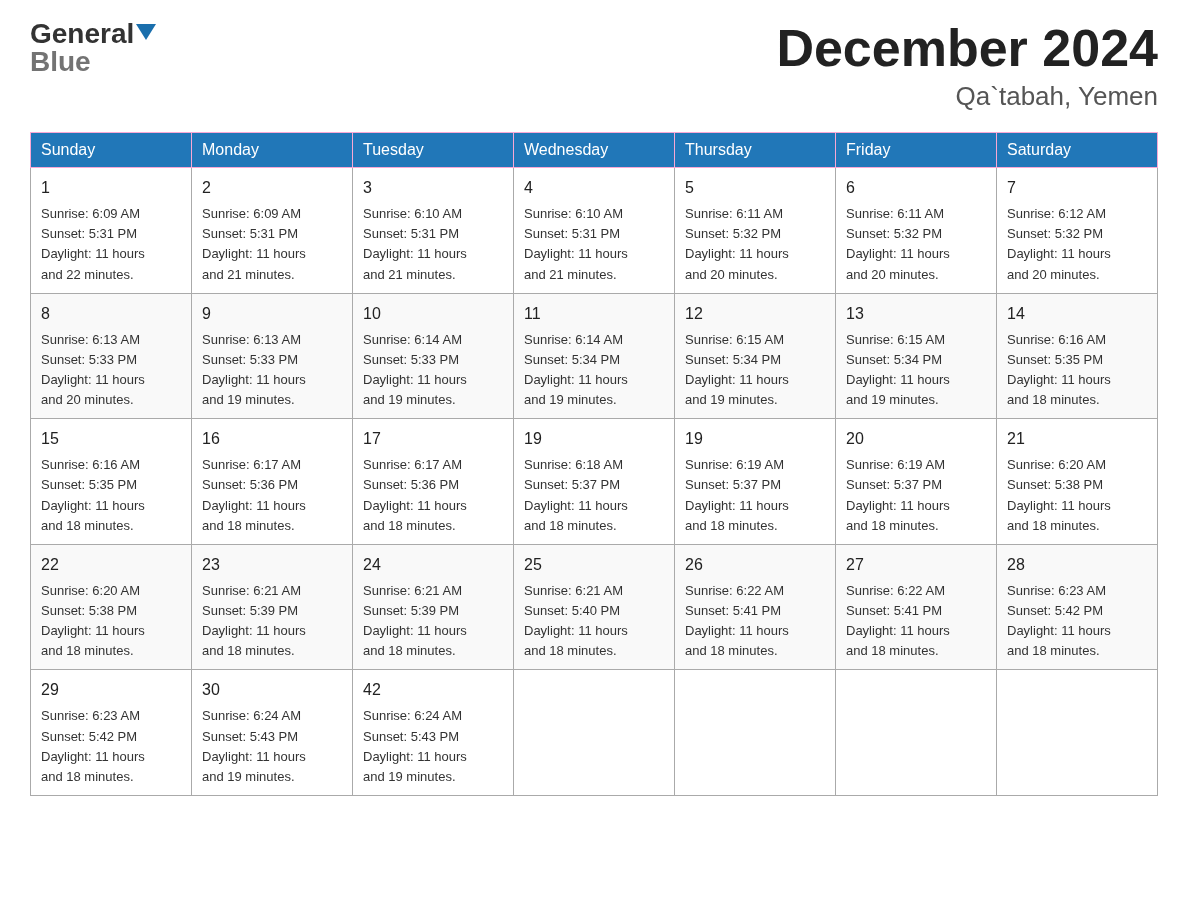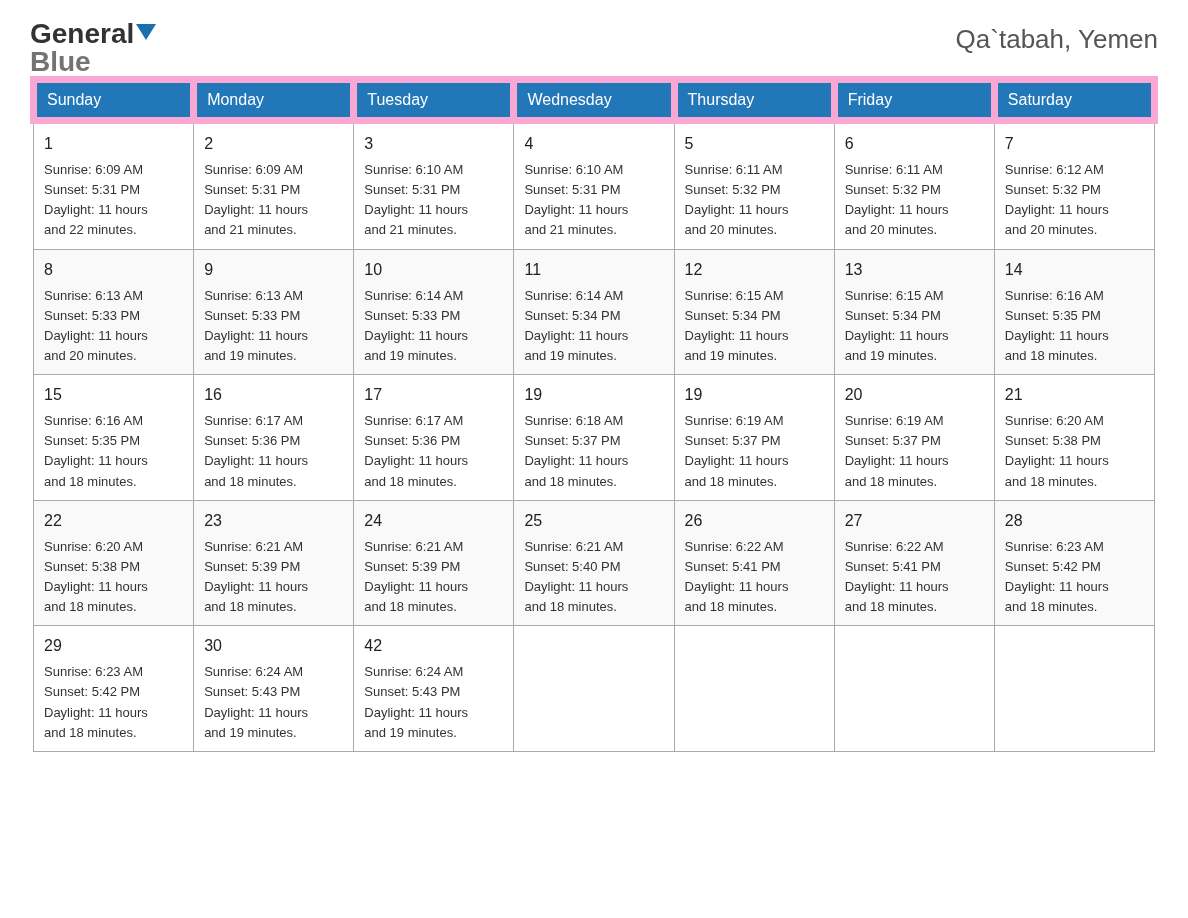--- a/index.html
+++ b/index.html
@@ -7,20 +7,21 @@
       font-family: Arial, sans-serif;
       background: #fff;
       width: 1188px;
       min-height: 918px;
       padding: 20px 30px;
     }
     .header {
       display: flex;
       justify-content: space-between;
       align-items: flex-start;
+      margin-bottom: 20px;
     }
     .logo {
       display: flex;
       flex-direction: column;
       align-items: flex-start;
     }
     .logo-general {
       font-size: 28px;
       font-weight: bold;
       color: #333;
@@ -63,21 +64,21 @@
       border-collapse: collapse;
       table-layout: fixed;
     }
     thead tr th {
       background-color: #2177b8;
       color: #fff;
       font-size: 16px;
       font-weight: normal;
       padding: 8px 10px;
       text-align: left;
-      border: 7px solid #f9a8d4;
+      border: 1px solid #f9a8d4;
     }
     tbody tr td {
       vertical-align: top;
       padding: 8px 10px;
       border: 1px solid #aaa;
       font-size: 13px;
       color: #333;
       line-height: 1.5;
       height: 110px;
     }
@@ -105,20 +106,21 @@
 
 <div class="header">
   <div class="logo">
     <div style="display:flex; align-items:center;">
       <span class="logo-general">General</span>
       <span class="logo-triangle"></span>
     </div>
     <span class="logo-blue">Blue</span>
   </div>
   <div class="title-area">
+    <div class="month-title">December 2024</div>
     <div class="location-title">Qa`tabah, Yemen</div>
   </div>
 </div>
 
 <table>
   <thead>
     <tr id="header-row">
         <th>Sunday</th>
         <th>Monday</th>
         <th>Tuesday</th>

